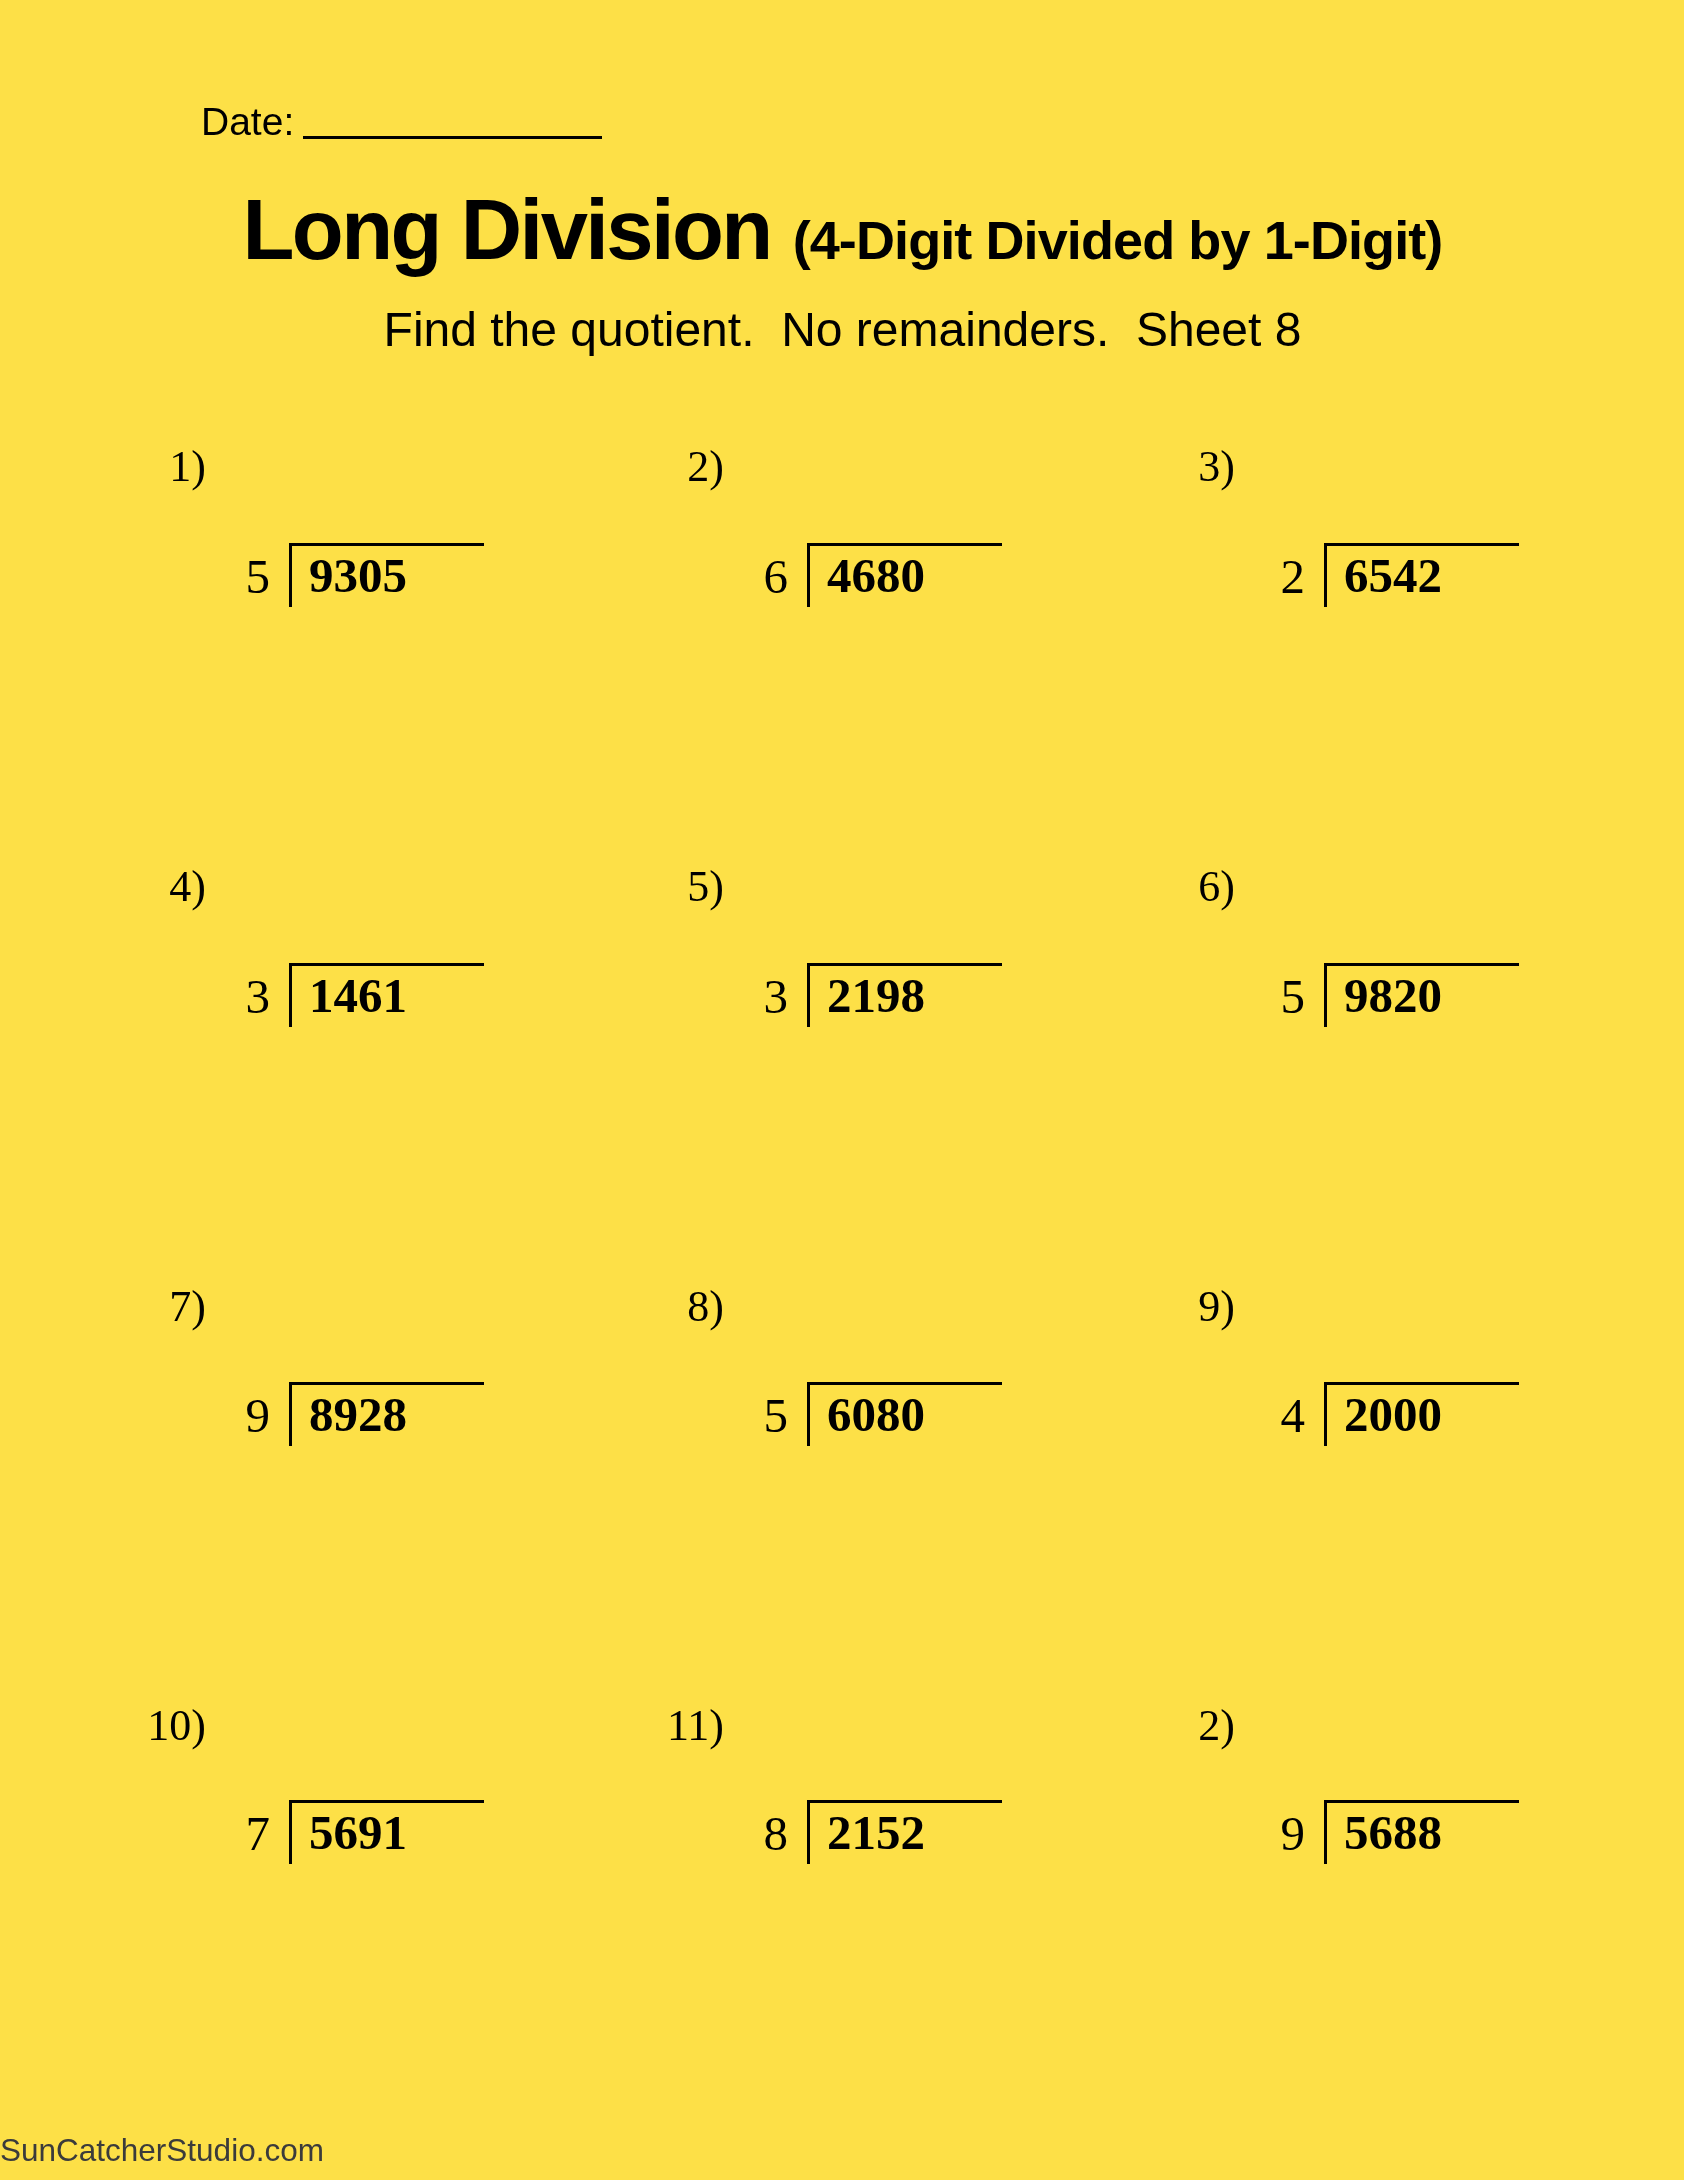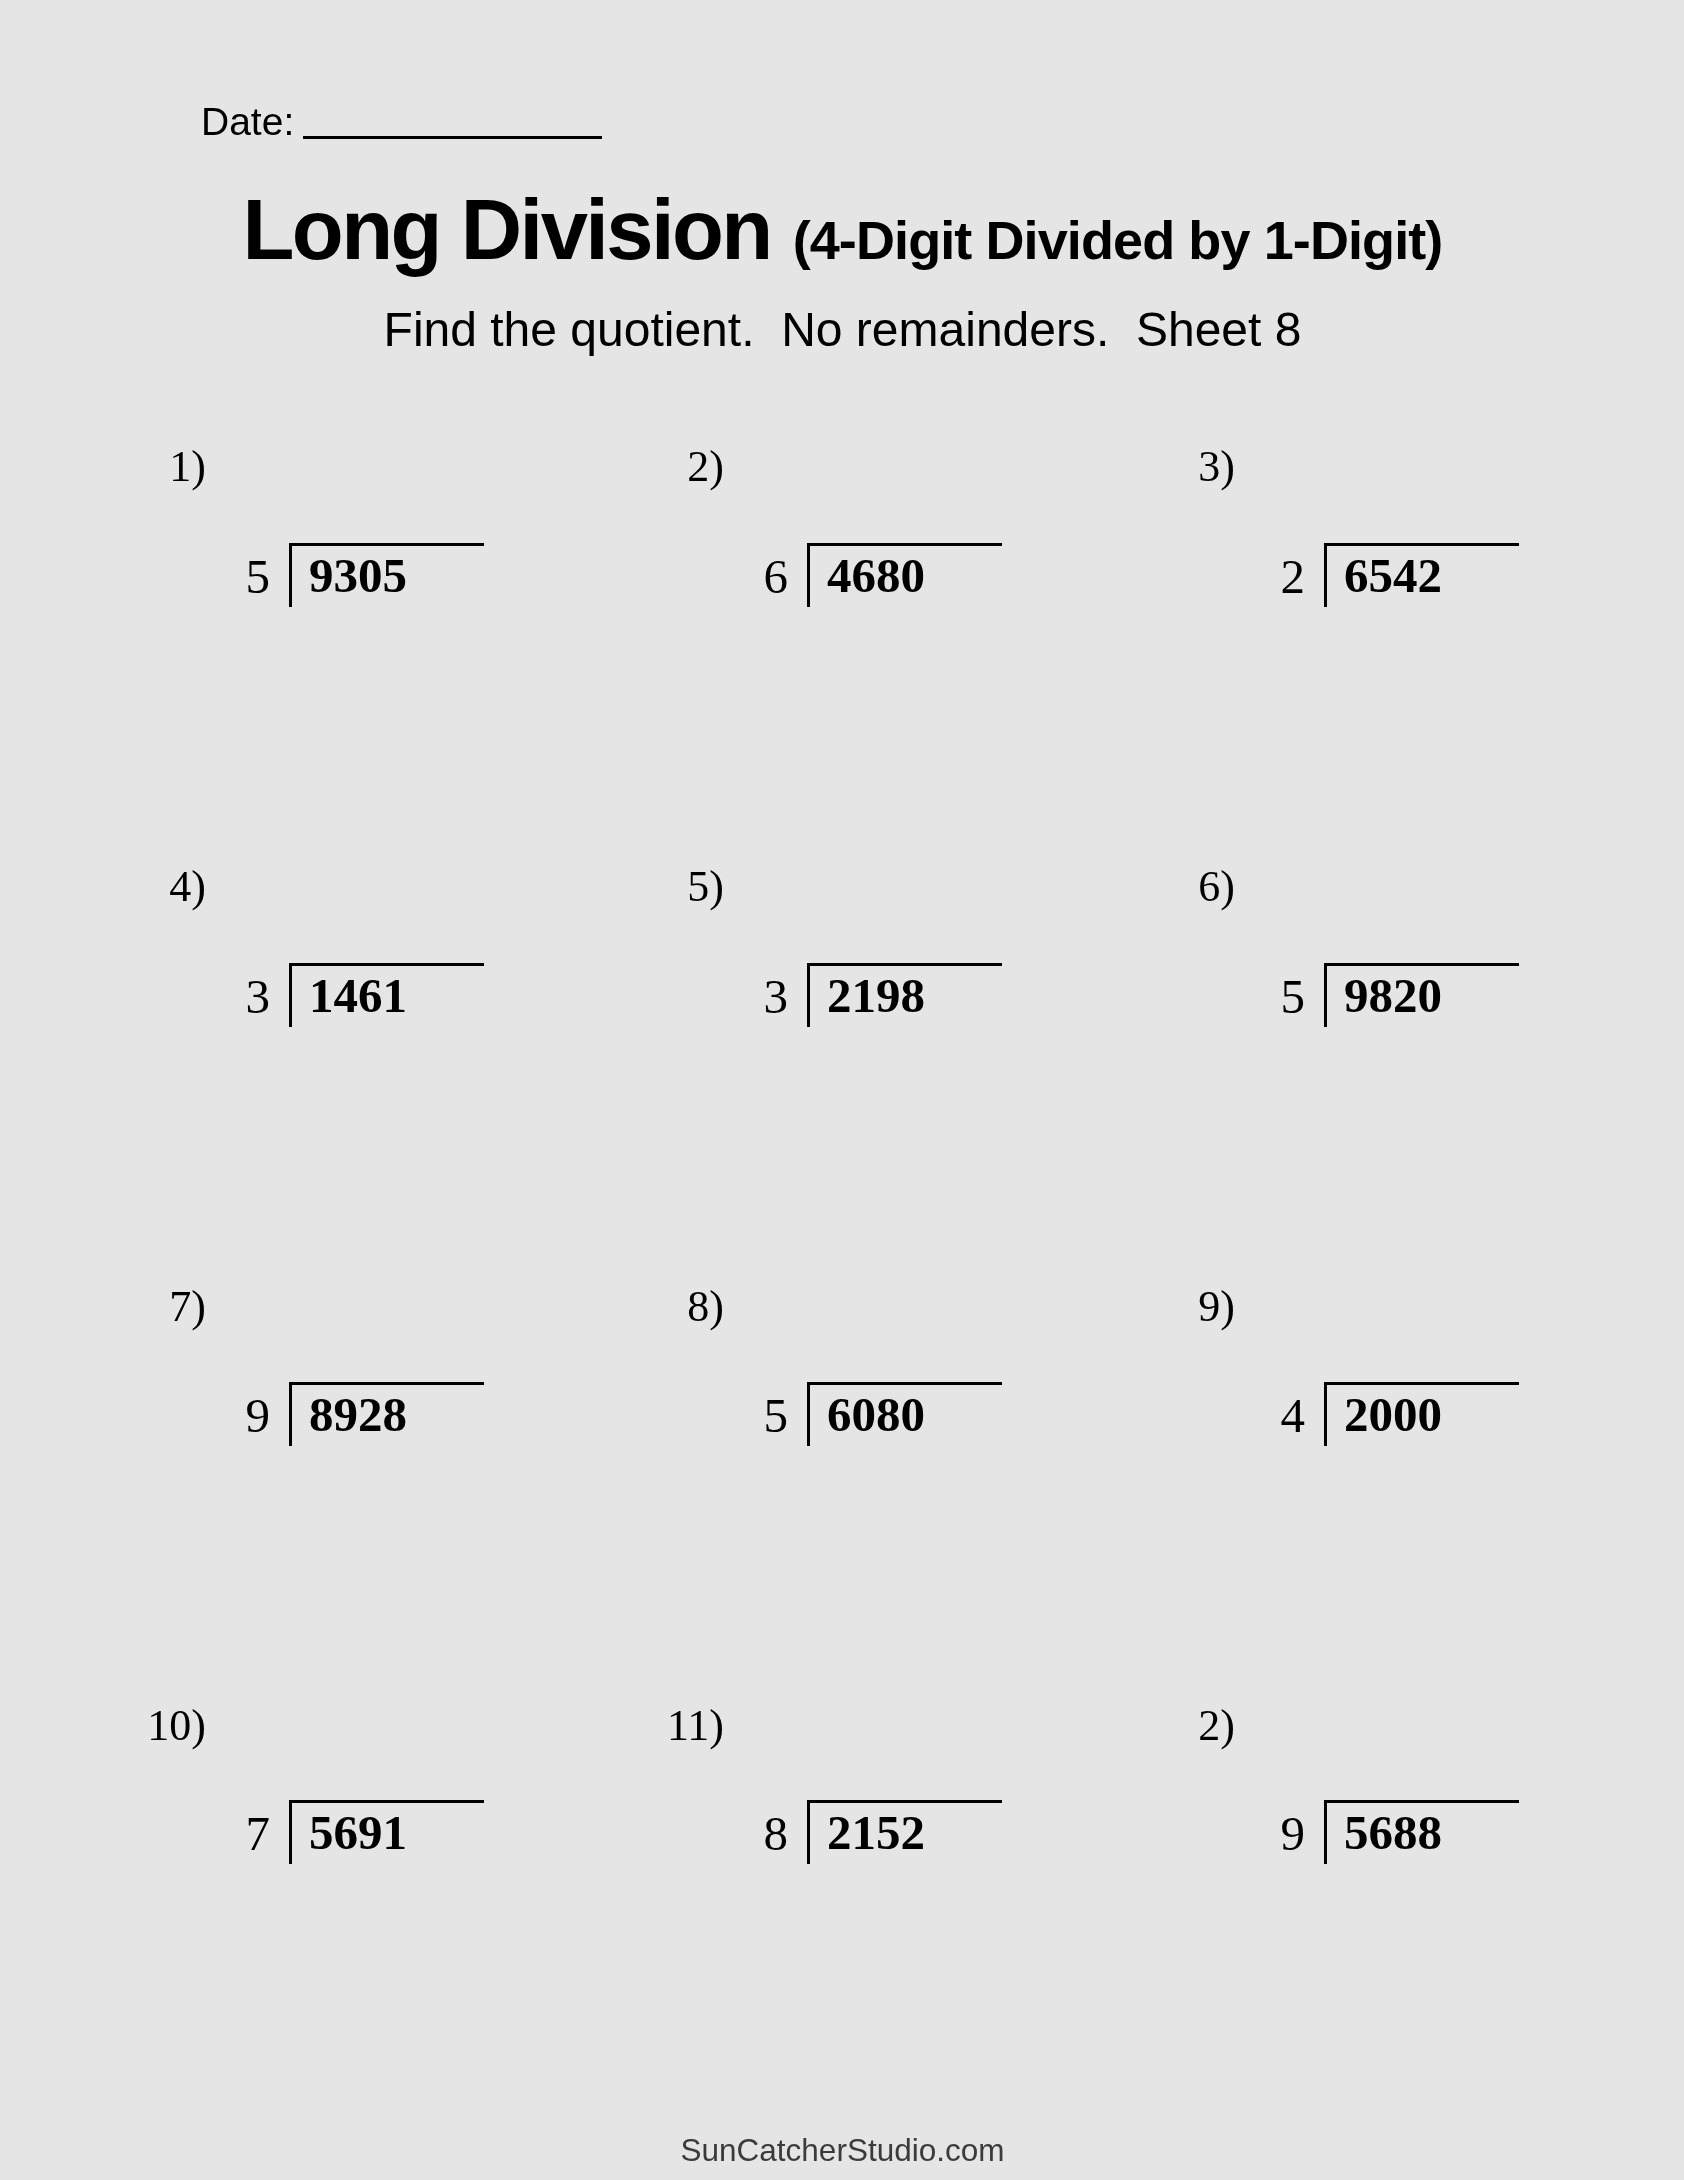--- a/index.html
+++ b/index.html
@@ -1,20 +1,20 @@
 <!DOCTYPE html>
 <html style="font-size:13.6px"><head>
 <meta charset="utf-8">
 <style>
   html,body { margin:0; padding:0; background:#888; }
   .page {
     position:relative;
     width:1685px; height:2181px;
     margin:0 auto;
-    background:#e5e5e5;
+    background:#fde047;
     color:#000;
     font-family:"Liberation Sans", sans-serif;
     overflow:hidden;
   }
 
   
   .field { position:absolute; display:flex; align-items:flex-end; white-space:nowrap; }
   .field-label { font-size:39px; line-height:1.15; }
   .field-line  { display:inline-block; border-bottom:3.4px solid #000; margin:0 0 6px 8.5px; }
   .date-field  { left:201px; top:100px; }
@@ -55,21 +55,21 @@
     border-top:3.4px solid #000;
     border-left:3.4px solid #000;
     padding:5.1px 0 6.8px 17px;
     width:175px;
     font-weight:bold;
   }
 
   
   .footer {
     position:absolute; top:2135px; left:0; width:100%;
-    text-align:center; font-size:31.5px; color:#3b3b3b; line-height:1;
+    text-align:left; font-size:31.5px; color:#3b3b3b; line-height:1;
   }
 </style>
 </head>
 <body>
 
 <div class="page">
 
   <div class="field date-field">
     <span class="field-label">Date:</span>
     <span class="field-line"></span>

